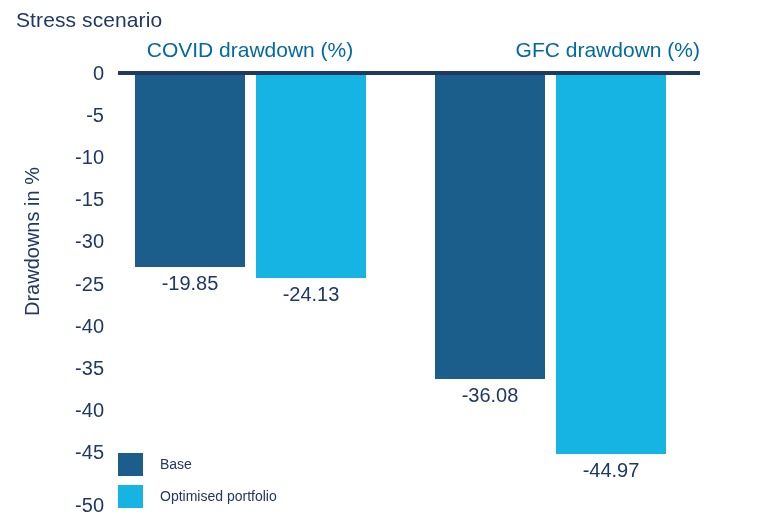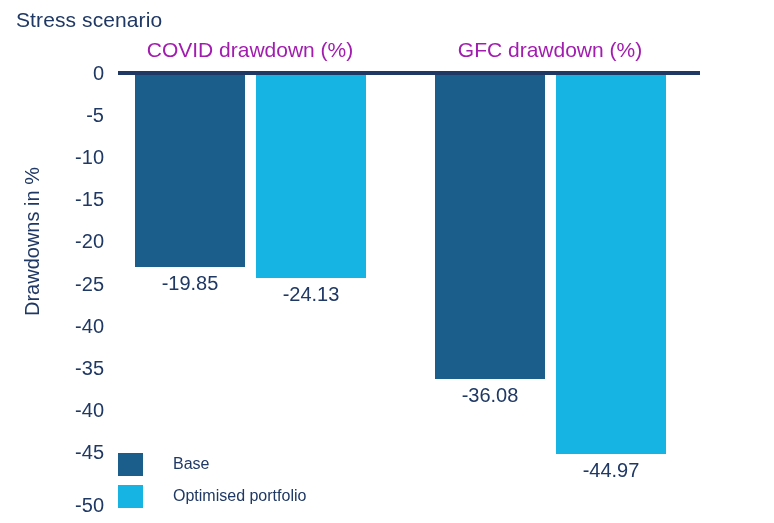--- a/index.html
+++ b/index.html
@@ -29,26 +29,26 @@
     font-size: 21px;
     color: #1f3864;
     letter-spacing: 0.1px;
     white-space: nowrap;
     padding-left: 16px;
   }
   .group-title {
     position: absolute;
     top: 38px;
     font-size: 21px;
-    color: #a21caf;
+    color: #0369a1;
     text-align: center;
     white-space: nowrap;
   }
   .group-title.g0 { left: 100px; width: 300px; }
-  .group-title.g1 { left: 400px; width: 300px; }
+  .group-title.g1 { left: 400px; width: 300px; text-align: right; }
 
   
   .y-axis-title {
     position: absolute;
     left: -88px;
     top: 230px;
     width: 240px;
     text-align: center;
     font-size: 20px;
     color: #1f3864;
@@ -117,22 +117,22 @@
     height: 32px;
   }
   .legend-swatch {
     width: 25px;
     height: 23px;
     flex: 0 0 auto;
   }
   .legend-swatch.base { background: #1b5e8c; }
   .legend-swatch.optimised { background: #16b4e3; }
   .legend-label {
-    margin-left: 30px;
-    font-size: 16px;
+    margin-left: 17px;
+    font-size: 14px;
     color: #1f3864;
     white-space: nowrap;
   }
 </style>
 </head>
 <body>
 
 <div id="chart-root">
 
   <div class="scenario-title">Stress scenario</div>
@@ -141,21 +141,21 @@
 
   <div class="group-title g1">GFC drawdown (%)</div>
 
   <div class="y-axis-title">Drawdowns in %</div>
 
   <div id="y-ticks">
       <div class="y-tick" style="top: 63px;">0</div>
       <div class="y-tick" style="top: 105.1px;">-5</div>
       <div class="y-tick" style="top: 147.2px;">-10</div>
       <div class="y-tick" style="top: 189.3px;">-15</div>
-      <div class="y-tick" style="top: 231.4px;">-20</div>
+      <div class="y-tick" style="top: 231.4px;">-30</div>
       <div class="y-tick" style="top: 273.5px;">-25</div>
       <div class="y-tick" style="top: 315.6px;">-40</div>
       <div class="y-tick" style="top: 357.7px;">-35</div>
       <div class="y-tick" style="top: 399.8px;">-40</div>
       <div class="y-tick" style="top: 441.9px;">-45</div>
       <div class="y-tick" style="top: 495px;">-50</div>
     </div>
 
   <div id="plot">
     <div class="zero-line"></div>

